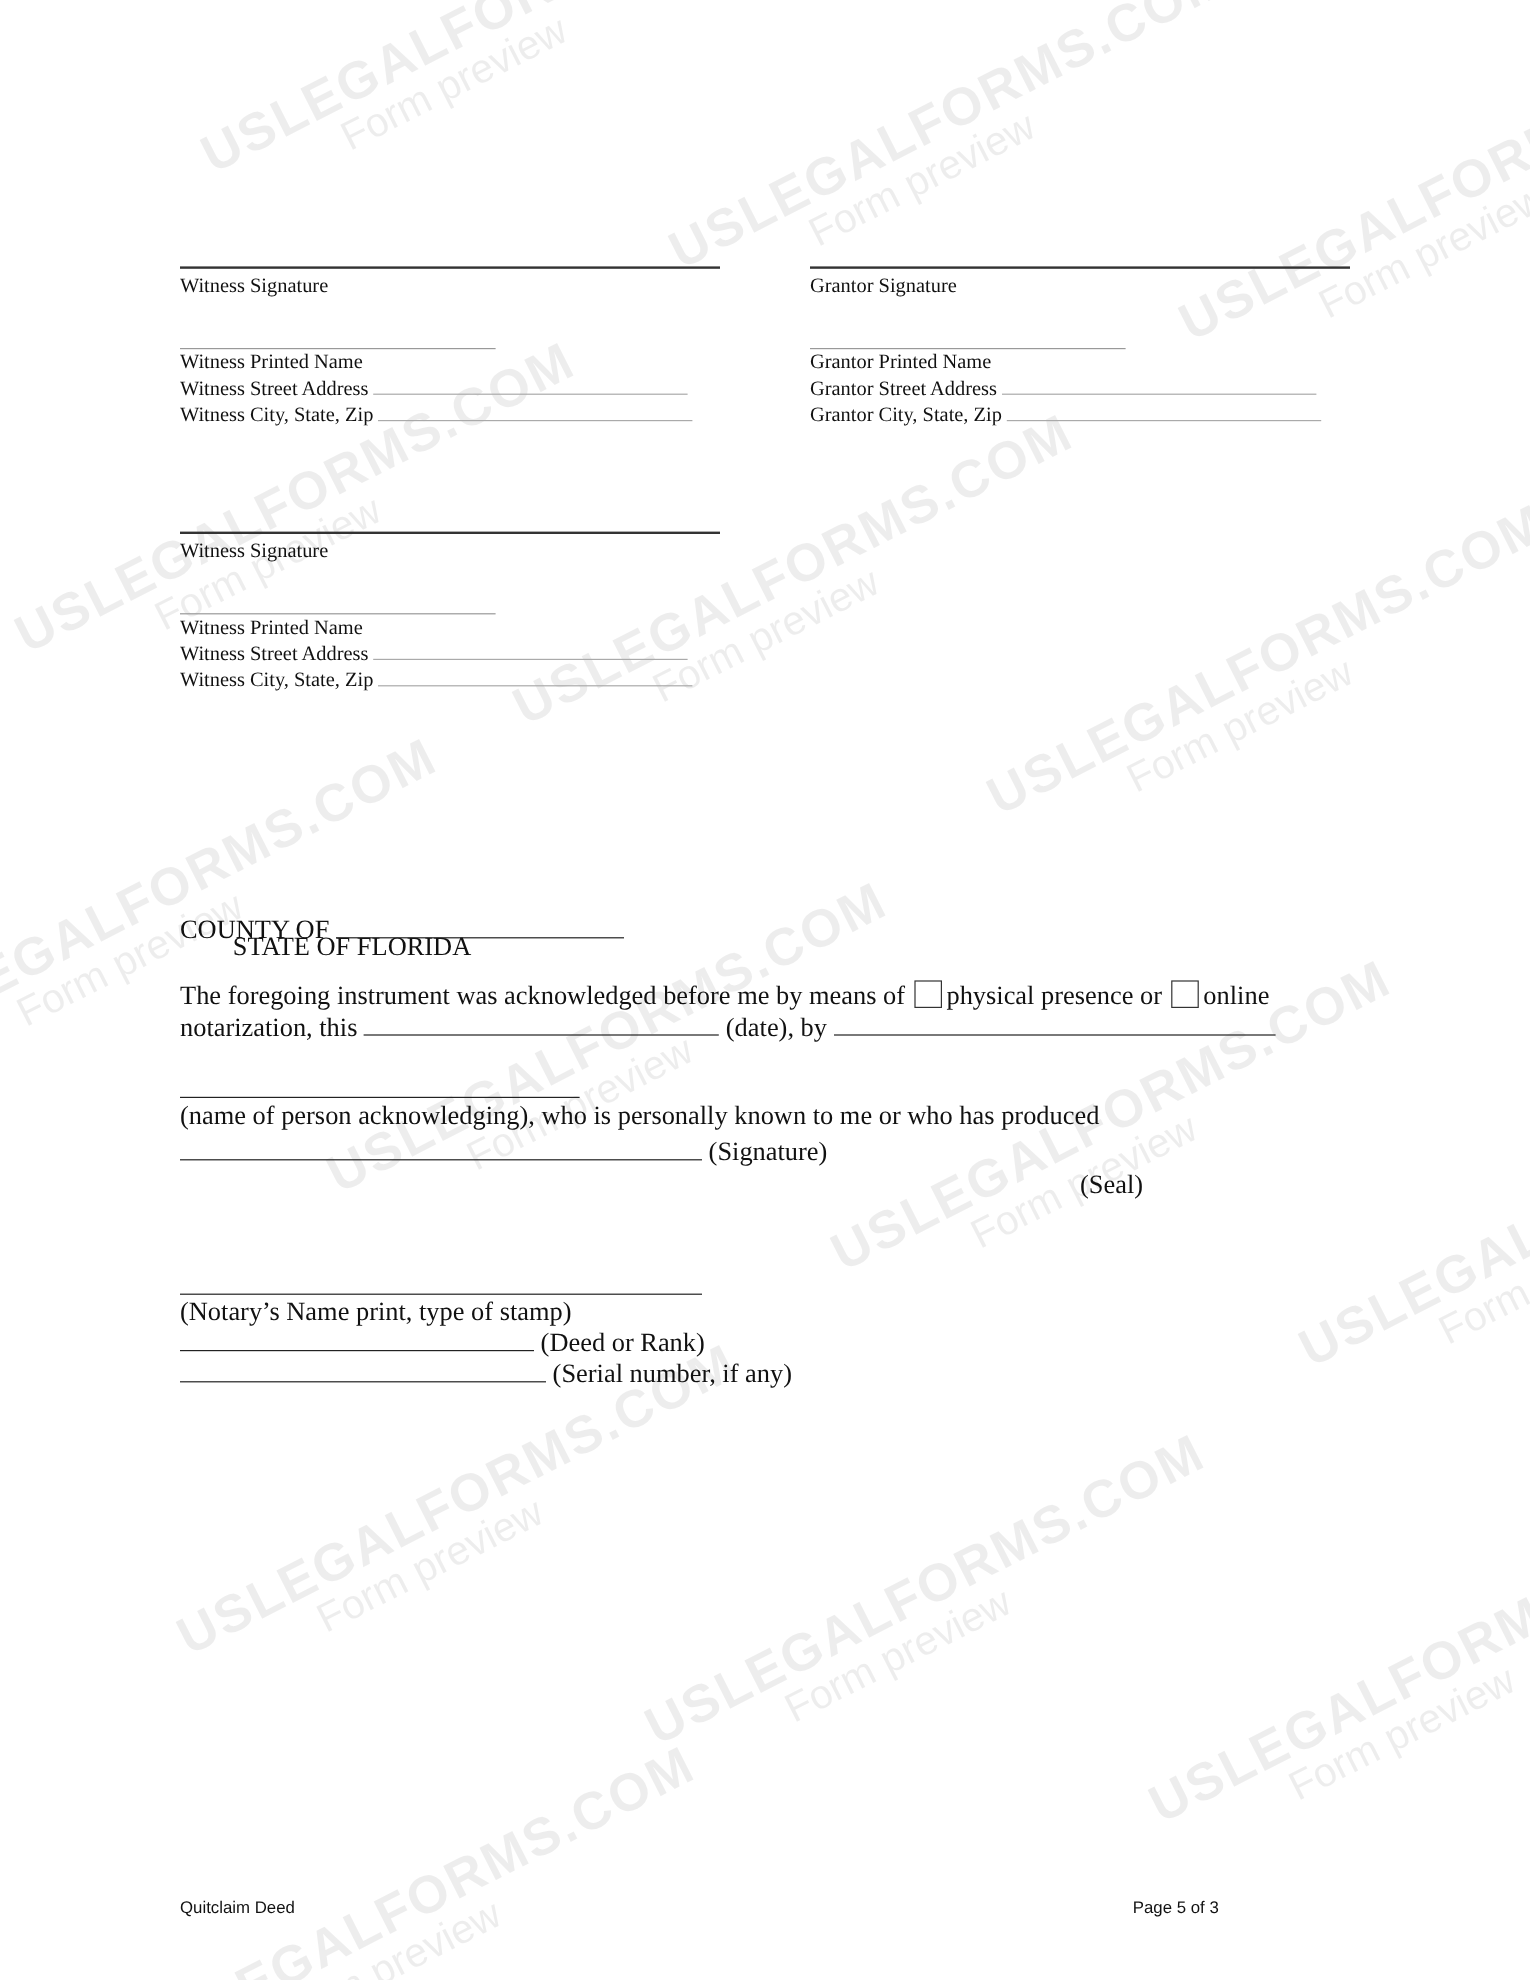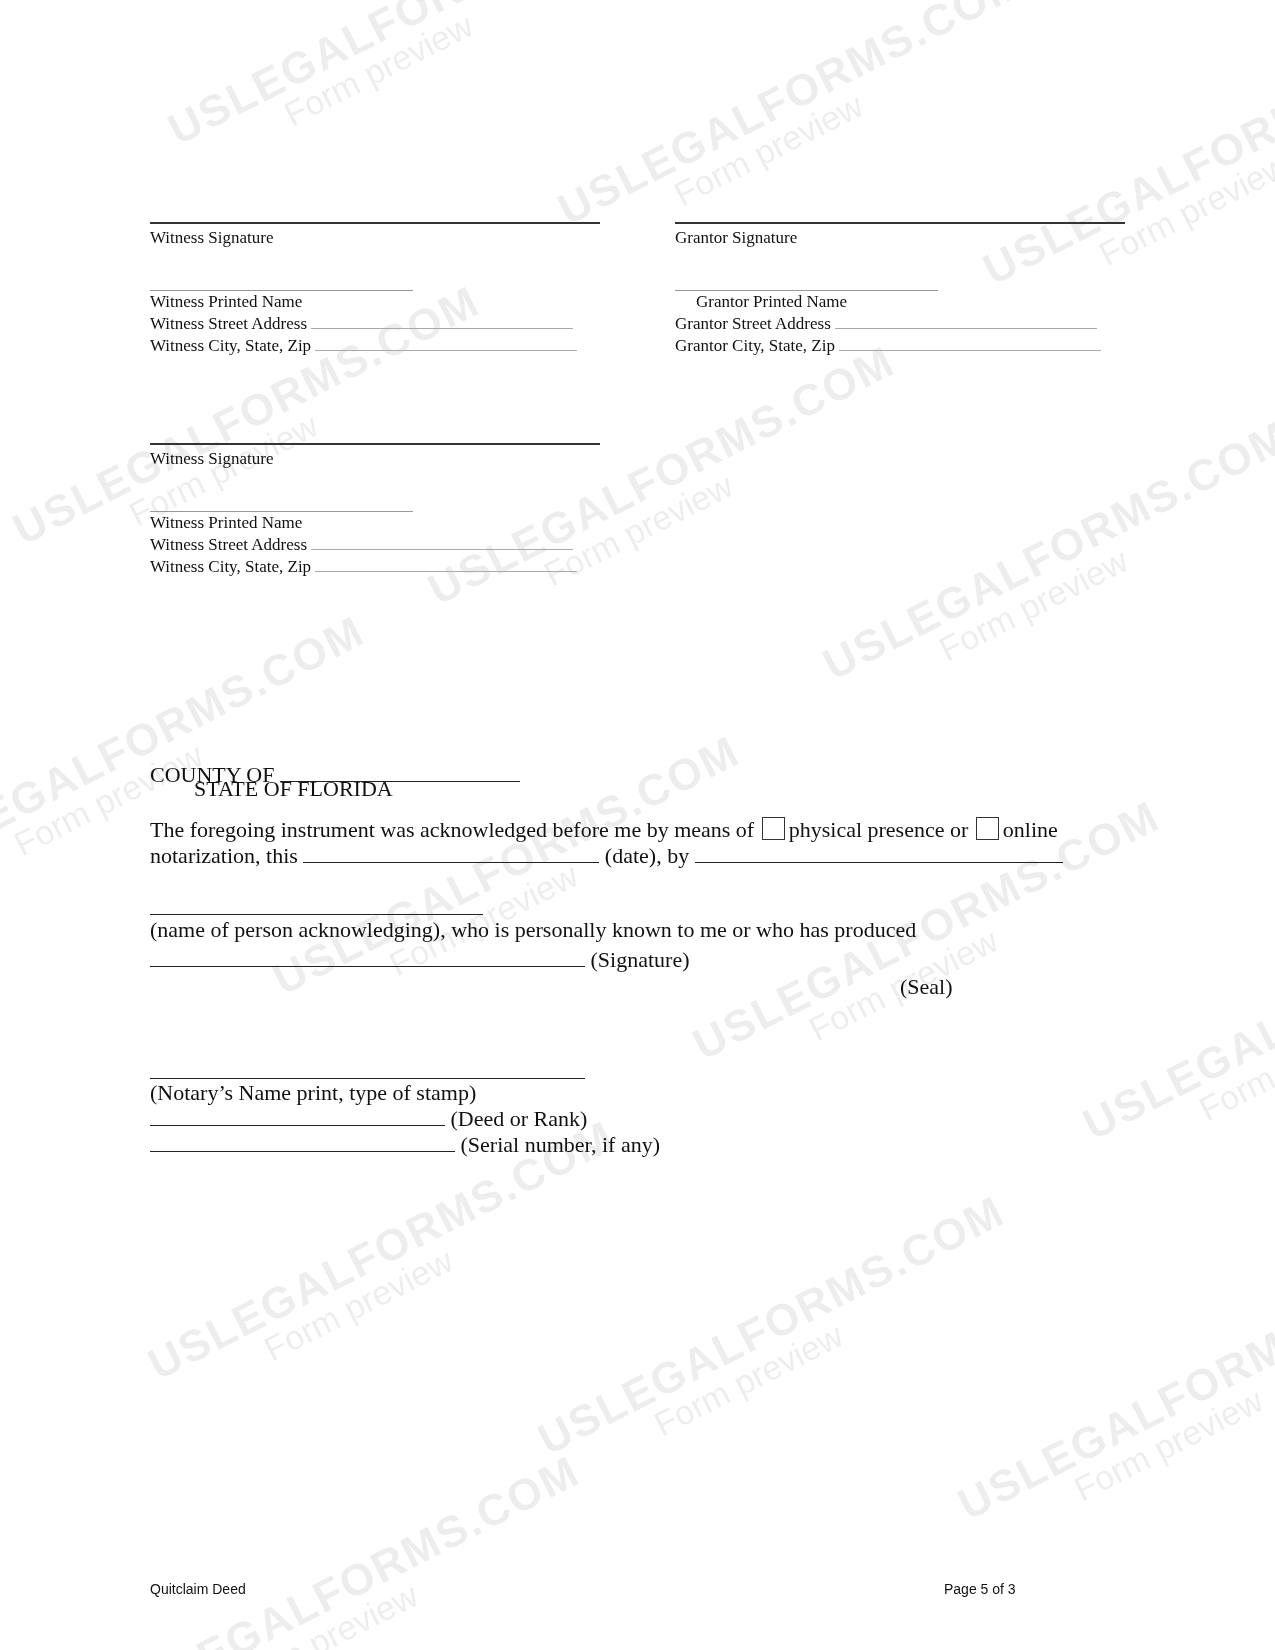--- a/index.html
+++ b/index.html
@@ -90,21 +90,21 @@
   <div class="abs sm" style="left:150px;top:335px;">
     <span>Witness City, State, Zip</span>
     <span class="uline gray" style="width:262px;"></span>
   </div>
 </div>
 
 <div>
   <div class="line solid" style="left:675px;top:222px;width:450px;"></div>
   <div class="abs sm" style="left:675px;top:227px;">Grantor Signature</div>
   <div class="line thin" style="left:675px;top:290px;width:263px;"></div>
-  <div class="abs sm" style="left:696px;top:291px;">Grantor Printed Name</div>
+  <div class="abs sm" style="left:675px;top:291px;">Grantor Printed Name</div>
   <div class="abs sm" style="left:675px;top:313px;">
     <span>Grantor Street Address</span>
     <span class="uline gray" style="width:262px;"></span>
   </div>
   <div class="abs sm" style="left:675px;top:335px;">
     <span>Grantor City, State, Zip</span>
     <span class="uline gray" style="width:262px;"></span>
   </div>
 </div>
 

